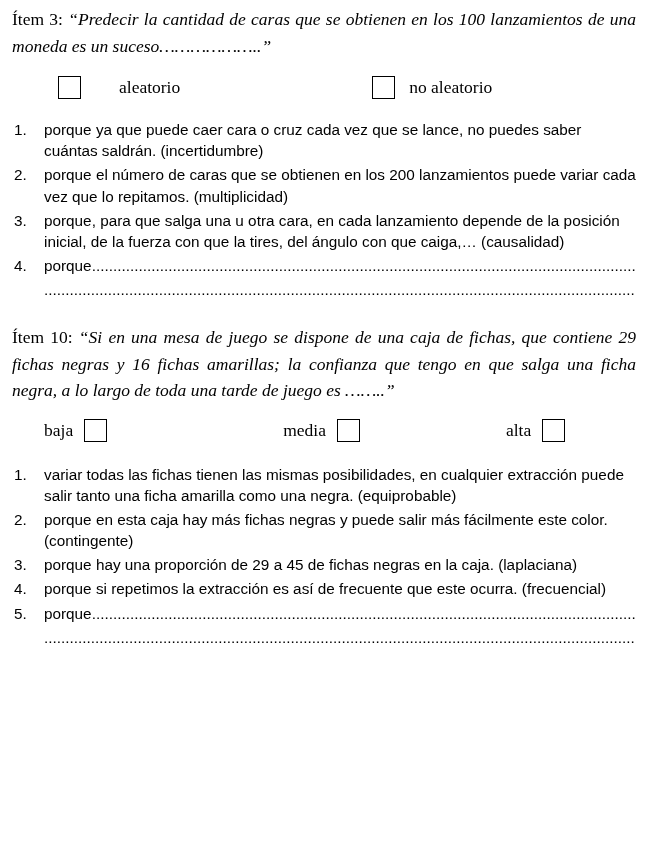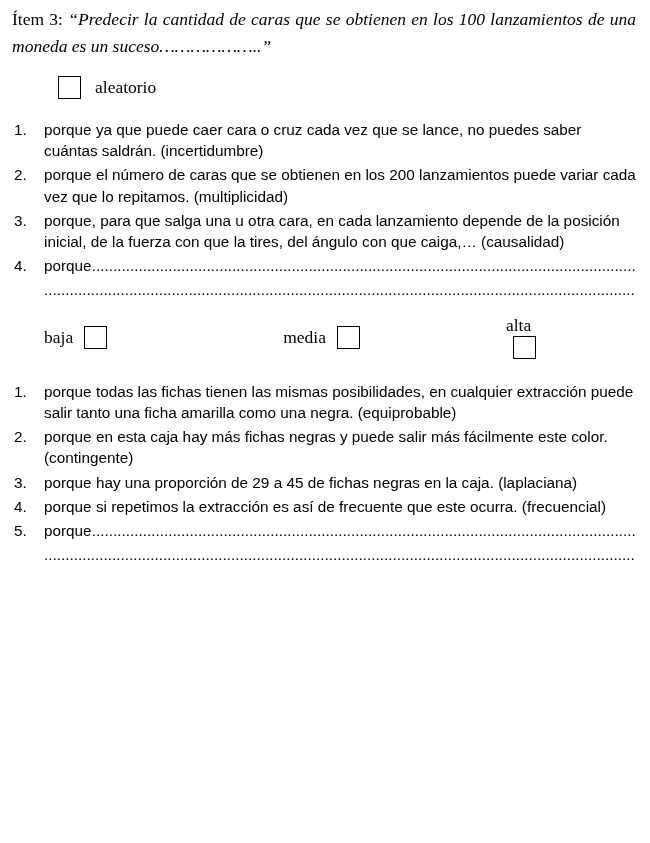--- a/index.html
+++ b/index.html
@@ -41,25 +41,25 @@
     width: 23px;
     height: 23px;
     border: 1.6px solid #000;
     display: inline-block;
     background: #fff;
     flex: 0 0 23px;
   }
   .box-then-label .checkbox { margin-right: 14px; }
   .label-then-box .option-label { margin-right: 11px; }
 
-  .og3-1 { margin-left: 46px; }
+  .og3-1 { margin-left: 46px; gap: 24px; }
   .og3-2 { margin-left: 192px; }
   .og10-1 { margin-left: 32px; align-items: center; }
   .og10-2 { margin-left: 176px; font-family: Liberation Serif, serif; }
-  .og10-3 { margin-left: 146px; flex-direction: column; }
+  .og10-3 { margin-left: 146px; }
 
   .reasons {
     font-family: "Liberation Sans", sans-serif;
     font-size: 15.3px;
     line-height: 1.38;
     margin-top: 0;
   }
   .reason {
     display: flex;
     margin-bottom: 3px;
@@ -80,20 +80,24 @@
 
 <div class="page">
 
   <p class="item-header"><span class="item-label">Ítem 3:</span> <span class="quote">“Predecir la cantidad de caras que se obtienen en los 100 lanzamientos de una moneda es un suceso………………..”</span></p>
 
   <div class="options-row options-row-3">
     <div class="option-group box-then-label og3-1">
       <span class="checkbox"></span>
       <span class="option-label">aleatorio</span>
     </div>
+    <div class="option-group box-then-label og3-2">
+      <span class="checkbox"></span>
+      <span class="option-label">no aleatorio</span>
+    </div>
   </div>
 
   <div class="reasons">
     <div class="reason">
       <span class="reason-num">1.</span>
       <span class="reason-text">porque ya que puede caer cara o cruz cada vez que se lance, no puedes saber cuántas saldrán. (incertidumbre)</span>
     </div>
     <div class="reason">
       <span class="reason-num">2.</span>
       <span class="reason-text">porque el número de caras que se obtienen en los 200 lanzamientos puede variar cada vez que lo repitamos. (multiplicidad)</span>
@@ -105,40 +109,41 @@
     <div class="reason">
       <span class="reason-num">4.</span>
       <span class="reason-text dots-text">porque..........................................................................................................................................................................</span>
     </div>
     <div class="reason">
       <span class="reason-num"></span>
       <span class="reason-text dots-text">......................................................................................................................................................................................</span>
     </div>
   </div>
 
+  <p class="item-header section-gap"><span class="item-label">Ítem 10:</span> <span class="quote">“Si en una mesa de juego se dispone de una caja de fichas, que contiene 29 fichas negras y 16 fichas amarillas; la confianza que tengo en que salga una ficha negra, a lo largo de toda una tarde de juego es ……..”</span></p>
 
   <div class="options-row options-row-10">
     <div class="option-group label-then-box og10-1">
       <span class="option-label">baja</span>
       <span class="checkbox"></span>
     </div>
     <div class="option-group label-then-box og10-2">
       <span class="option-label">media</span>
       <span class="checkbox"></span>
     </div>
     <div class="option-group label-then-box og10-3">
       <span class="option-label">alta</span>
       <span class="checkbox"></span>
     </div>
   </div>
 
   <div class="reasons">
     <div class="reason">
       <span class="reason-num">1.</span>
-      <span class="reason-text">porque todas las fichas tienen las mismas posibilidades, en cualquier extracción puede salir tanto una ficha amarilla como una negra. (equiprobable)</span>
+      <span class="reason-text">variar todas las fichas tienen las mismas posibilidades, en cualquier extracción puede salir tanto una ficha amarilla como una negra. (equiprobable)</span>
     </div>
     <div class="reason">
       <span class="reason-num">2.</span>
       <span class="reason-text">porque en esta caja hay más fichas negras y puede salir más fácilmente este color. (contingente)</span>
     </div>
     <div class="reason">
       <span class="reason-num">3.</span>
       <span class="reason-text">porque hay una proporción de 29 a 45 de fichas negras en la caja. (laplaciana)</span>
     </div>
     <div class="reason">

